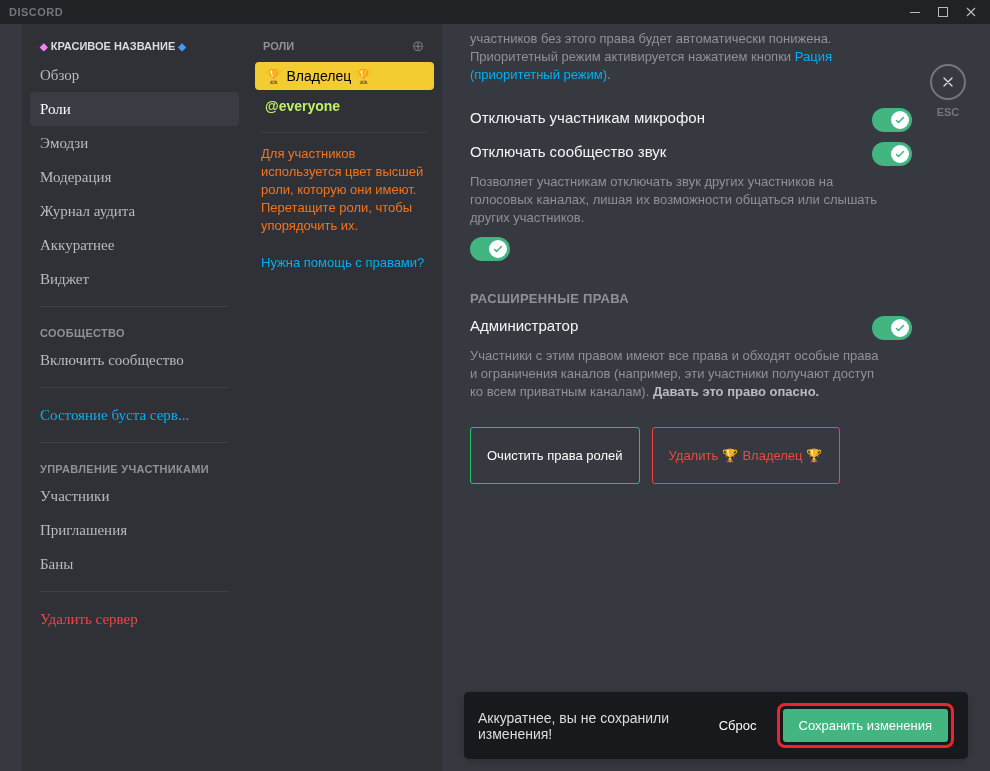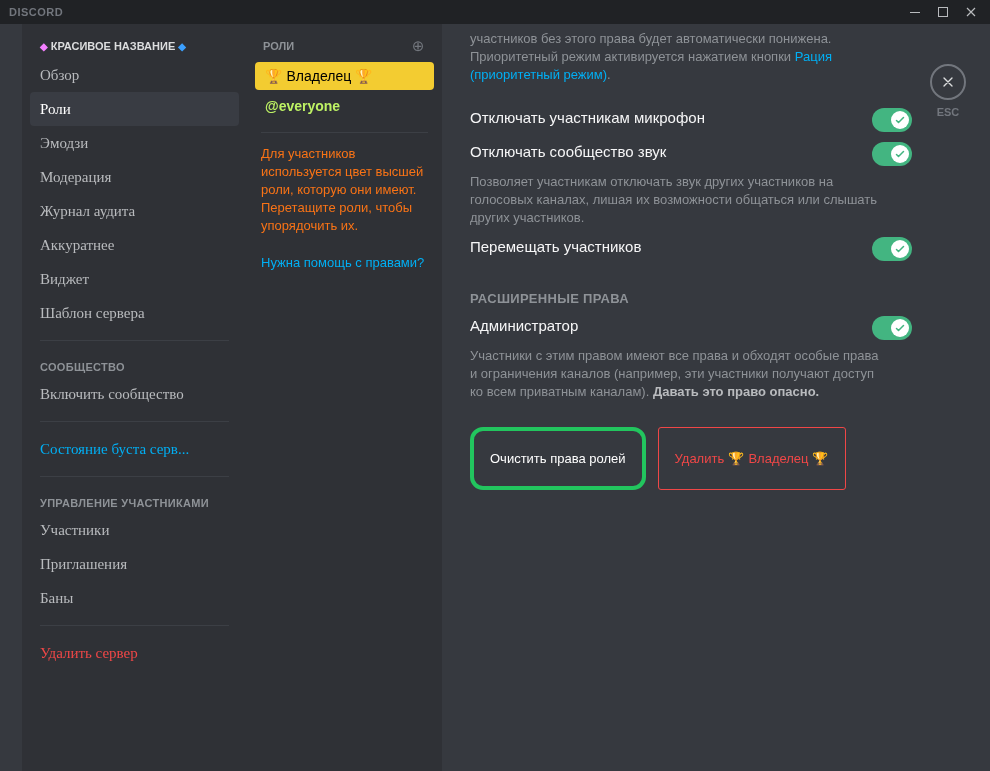--- a/index.html
+++ b/index.html
@@ -40,21 +40,21 @@
 .perm-block { margin-top: 10px; }
 .perm-head { display: flex; justify-content: space-between; align-items: flex-start; gap: 24px; }
 .perm-title { font-size: 15px; font-weight: 500; color: #f6f6f7; line-height: 20px; }
 .perm-desc { font-size: 13px; color: #8e9297; line-height: 18px; margin-top: 7px; max-width: 410px; }
 .perm-desc b { color: #b9bbbe; font-weight: 600; }
 .toggle { width: 40px; height: 24px; background: #43b581; border-radius: 14px; position: relative; cursor: pointer; flex-shrink: 0; }
 .toggle .knob { position: absolute; right: 3px; top: 3px; width: 18px; height: 18px; background: #fff; border-radius: 50%; display: flex; align-items: center; justify-content: center; }
 .toggle .knob svg { width: 12px; height: 12px; color: #43b581; }
 .perm-section-title { font-size: 13px; font-weight: 700; color: #8e9297; letter-spacing: 0.3px; margin-top: 30px; }
 .buttons-row { display: flex; gap: 12px; margin-top: 26px; }
-.btn-outline { padding: 20px 16px; border: 4px solid #22c55e; background: transparent; color: #fff; font-size: 13px; font-weight: 500; border-radius: 13px; cursor: pointer; }
+.btn-outline { padding: 20px 16px; border: 1px solid #22c55e; background: transparent; color: #fff; font-size: 13px; font-weight: 500; border-radius: 3px; cursor: pointer; }
 .btn-outline-danger { padding: 9px 16px; border: 1px solid #f04747; background: transparent; color: #f04747; font-size: 13px; font-weight: 500; border-radius: 3px; cursor: pointer; display: flex; align-items: center; gap: 4px; }
 .unsaved-bar { position: absolute; left: 22px; right: 22px; bottom: 12px; background: #18191c; border-radius: 5px; padding: 11px 14px; display: flex; align-items: center; box-shadow: 0 2px 10px rgba(0,0,0,0.2); }
 .unsaved-text { flex: 1; color: #dcddde; font-size: 14px; font-weight: 500; }
 .unsaved-actions { display: flex; align-items: center; gap: 6px; }
 .reset-btn { color: #fff; font-size: 13px; font-weight: 500; background: none; border: none; padding: 8px 14px; cursor: pointer; }
 .save-wrap { border: 3px solid #ef232c; border-radius: 8px; padding: 3px; }
 .save-btn { background: #43b581; color: #fff; font-size: 13px; font-weight: 500; border: none; padding: 9px 16px; border-radius: 3px; cursor: pointer; }
 .role-selected-trophy { color: #000; }
 </style>
 </head>
@@ -88,21 +88,20 @@
       <span>КРАСИВОЕ НАЗВАНИЕ</span>
       <span class="diamond" style="color:#3ba0ff">◆</span>
     </div>
     <div class="sidebar-item">Обзор</div>
     <div class="sidebar-item active">Роли</div>
     <div class="sidebar-item">Эмодзи</div>
     <div class="sidebar-item">Модерация</div>
     <div class="sidebar-item">Журнал аудита</div>
     <div class="sidebar-item">Аккуратнее</div>
     <div class="sidebar-item">Виджет</div>
-    <div class="sidebar-item">Шаблон сервера</div>
     <div class="divider"></div>
     <div class="section-header">СООБЩЕСТВО</div>
     <div class="sidebar-item">Включить сообщество</div>
     <div class="divider"></div>
     <div class="sidebar-item blue">Состояние буста серв...</div>
     <div class="divider"></div>
     <div class="section-header">УПРАВЛЕНИЕ УЧАСТНИКАМИ</div>
     <div class="sidebar-item">Участники</div>
     <div class="sidebar-item">Приглашения</div>
     <div class="sidebar-item">Баны</div>
@@ -163,21 +162,20 @@
                   <path d="M5 13l4 4L19 7" stroke="currentColor" stroke-width="3" fill="none" stroke-linecap="round" stroke-linejoin="round"></path>
                 </svg>
               </div>
             </div>
         </div>
         <div class="perm-desc">Позволяет участникам отключать звук других участников на голосовых каналах, лишая их возможности общаться или слышать других участников.</div>
       </div>
 
       <div class="perm-block">
         <div class="perm-head">
-          <div class="perm-title">Перемещать участников</div>
           <div class="toggle">
               <div class="knob">
                 <svg viewBox="0 0 24 24">
                   <path d="M5 13l4 4L19 7" stroke="currentColor" stroke-width="3" fill="none" stroke-linecap="round" stroke-linejoin="round"></path>
                 </svg>
               </div>
             </div>
         </div>
       </div>
 
@@ -204,14 +202,23 @@
         <button class="btn-outline-danger">
           <span>Удалить </span>
           <span style="color:#f3cc31">🏆</span>
           <span>Владелец</span>
           <span style="color:#f3cc31">🏆</span>
         </button>
       </div>
       <div style="height:70px"></div>
     </div>
 
+    <div class="unsaved-bar">
+      <span class="unsaved-text">Аккуратнее, вы не сохранили изменения!</span>
+      <div class="unsaved-actions">
+        <button class="reset-btn">Сброс</button>
+        <div class="save-wrap">
+          <button class="save-btn">Сохранить изменения</button>
+        </div>
+      </div>
+    </div>
   </div>
 </div>
 
 </body></html>

